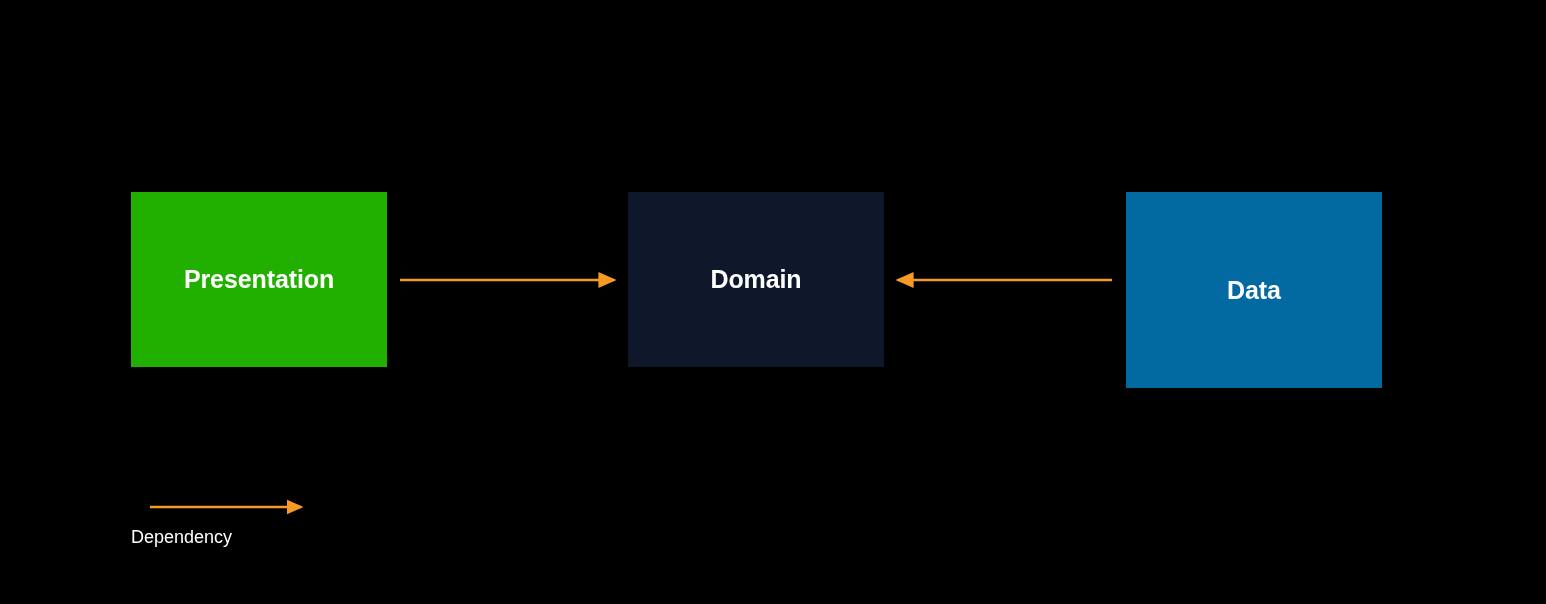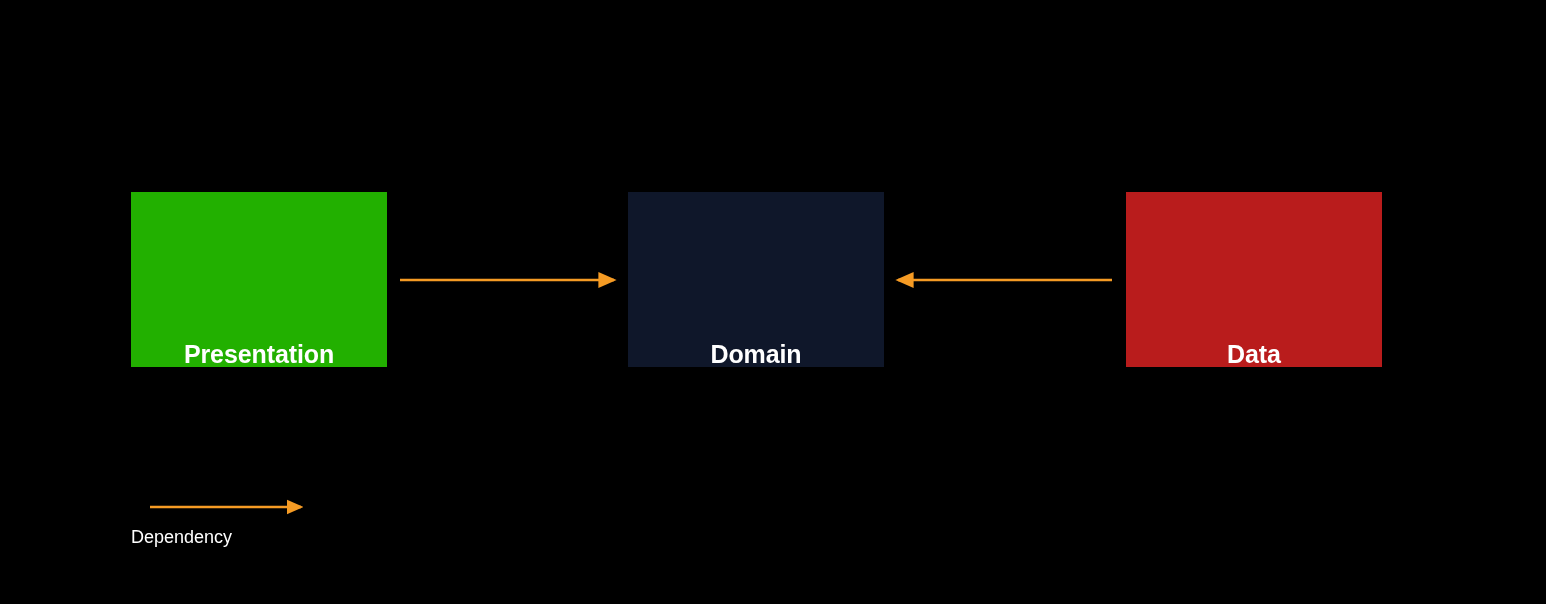--- a/index.html
+++ b/index.html
@@ -19,21 +19,21 @@
     position: relative;
     width: 1546px;
     height: 604px;
     background: #000000;
   }
 
   
   .layer-box {
     position: absolute;
     display: flex;
-    align-items: flex-end;
+    align-items: center;
     justify-content: center;
     box-sizing: border-box;
   }
   .layer-label {
     color: #ffffff;
     font-family: "Liberation Sans", sans-serif;
     font-size: 25px;
     font-weight: bold;
     letter-spacing: -0.1px;
     line-height: 1;
@@ -51,22 +51,22 @@
     left: 628px;
     top: 192px;
     width: 256px;
     height: 175px;
     background: #0f172a;
   }
   #box-data {
     left: 1126px;
     top: 192px;
     width: 256px;
-    height: 175px;
-    background: #b91c1c;
+    height: 196px;
+    background: #0369a1;
   }
 
   
   .arrow-svg {
     position: absolute;
     overflow: visible;
   }
   #arrow-presentation-to-domain {
     left: 395px;
     top: 265px;

